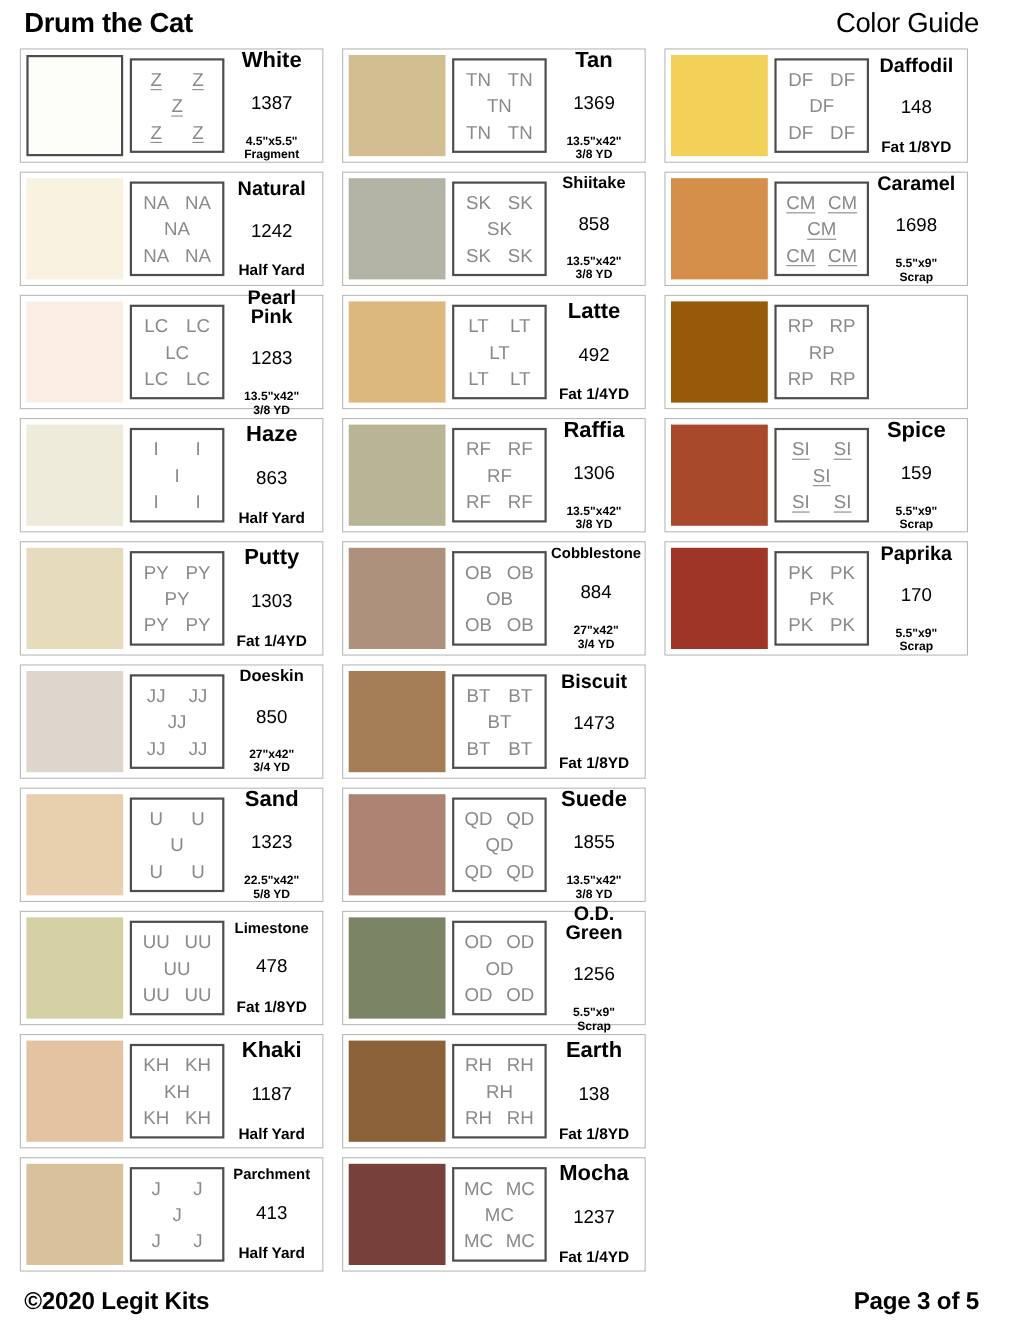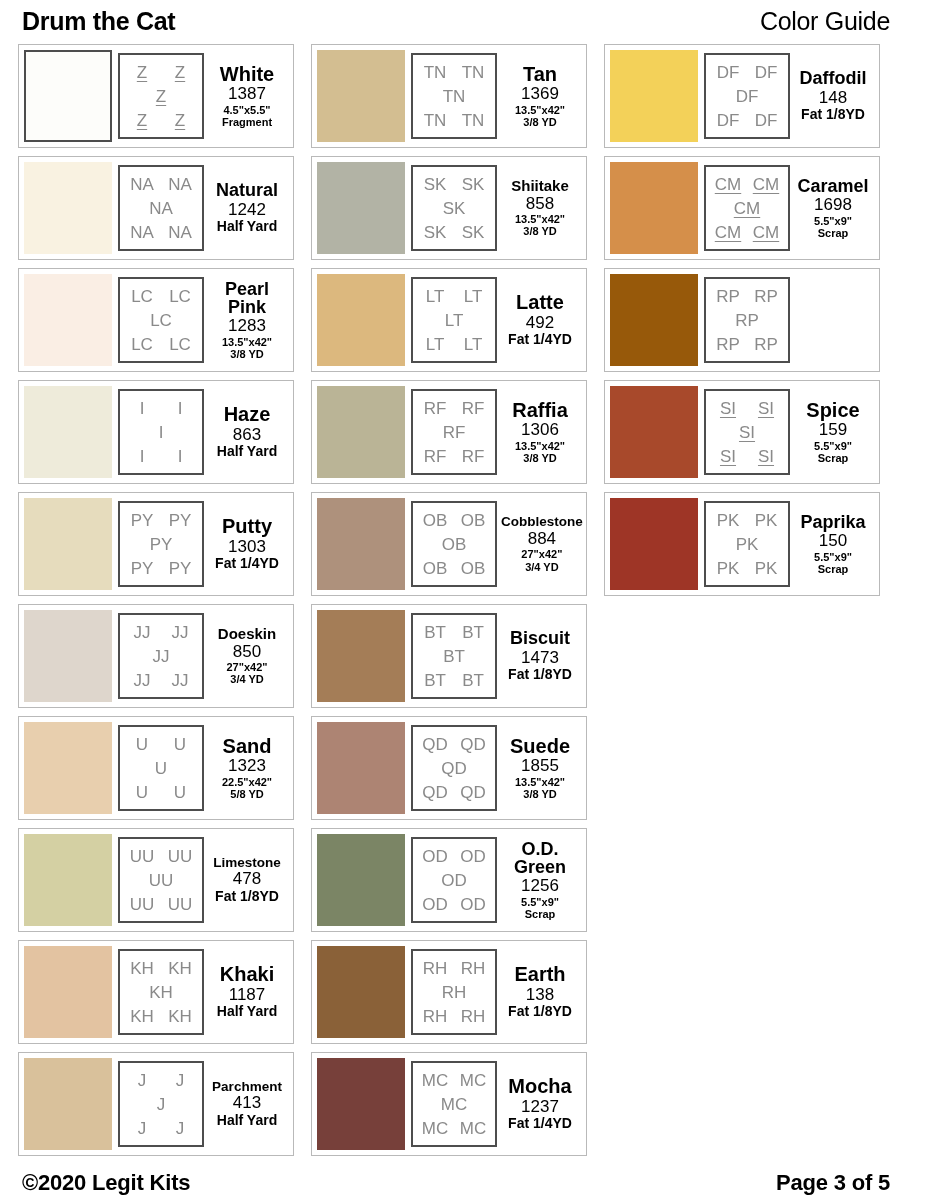--- a/index.html
+++ b/index.html
@@ -96,21 +96,21 @@
   .sym.u { text-decoration: underline; text-underline-offset: 3px; }
 
   .info {
     flex: 1 1 auto;
     text-align: center;
     padding: 0 2px 0 4px;
     display: flex;
     flex-direction: column;
     justify-content: center;
     align-items: center;
-    gap: 0;
+    gap: 19px;
   }
   .info .name {
     font-weight: bold;
     line-height: 1.02;
   }
   .info .name.sz-xl { font-size: 20px; }
   .info .name.sz-lg { font-size: 18px; }
   .info .name.sz-md { font-size: 15px; }
   .info .name.sz-sm { font-size: 13.5px; }
   .info .code {
@@ -671,21 +671,21 @@
             <div class="symrow mid">
               <span class="sym">PK</span>
             </div>
             <div class="symrow">
               <span class="sym">PK</span>
               <span class="sym">PK</span>
             </div>
           </div>
           <div class="info">
             <div class="name sz-lg">Paprika</div>
-            <div class="code">150</div>
+            <div class="code">170</div>
             <div class="cut">5.5"x9"<br>Scrap</div>
           </div>
         </div>
       </div>
   </div>
 
   <div class="footer">
     <div class="copy">©2020 Legit Kits</div>
     <div class="pageno">Page 3 of 5</div>
   </div>

